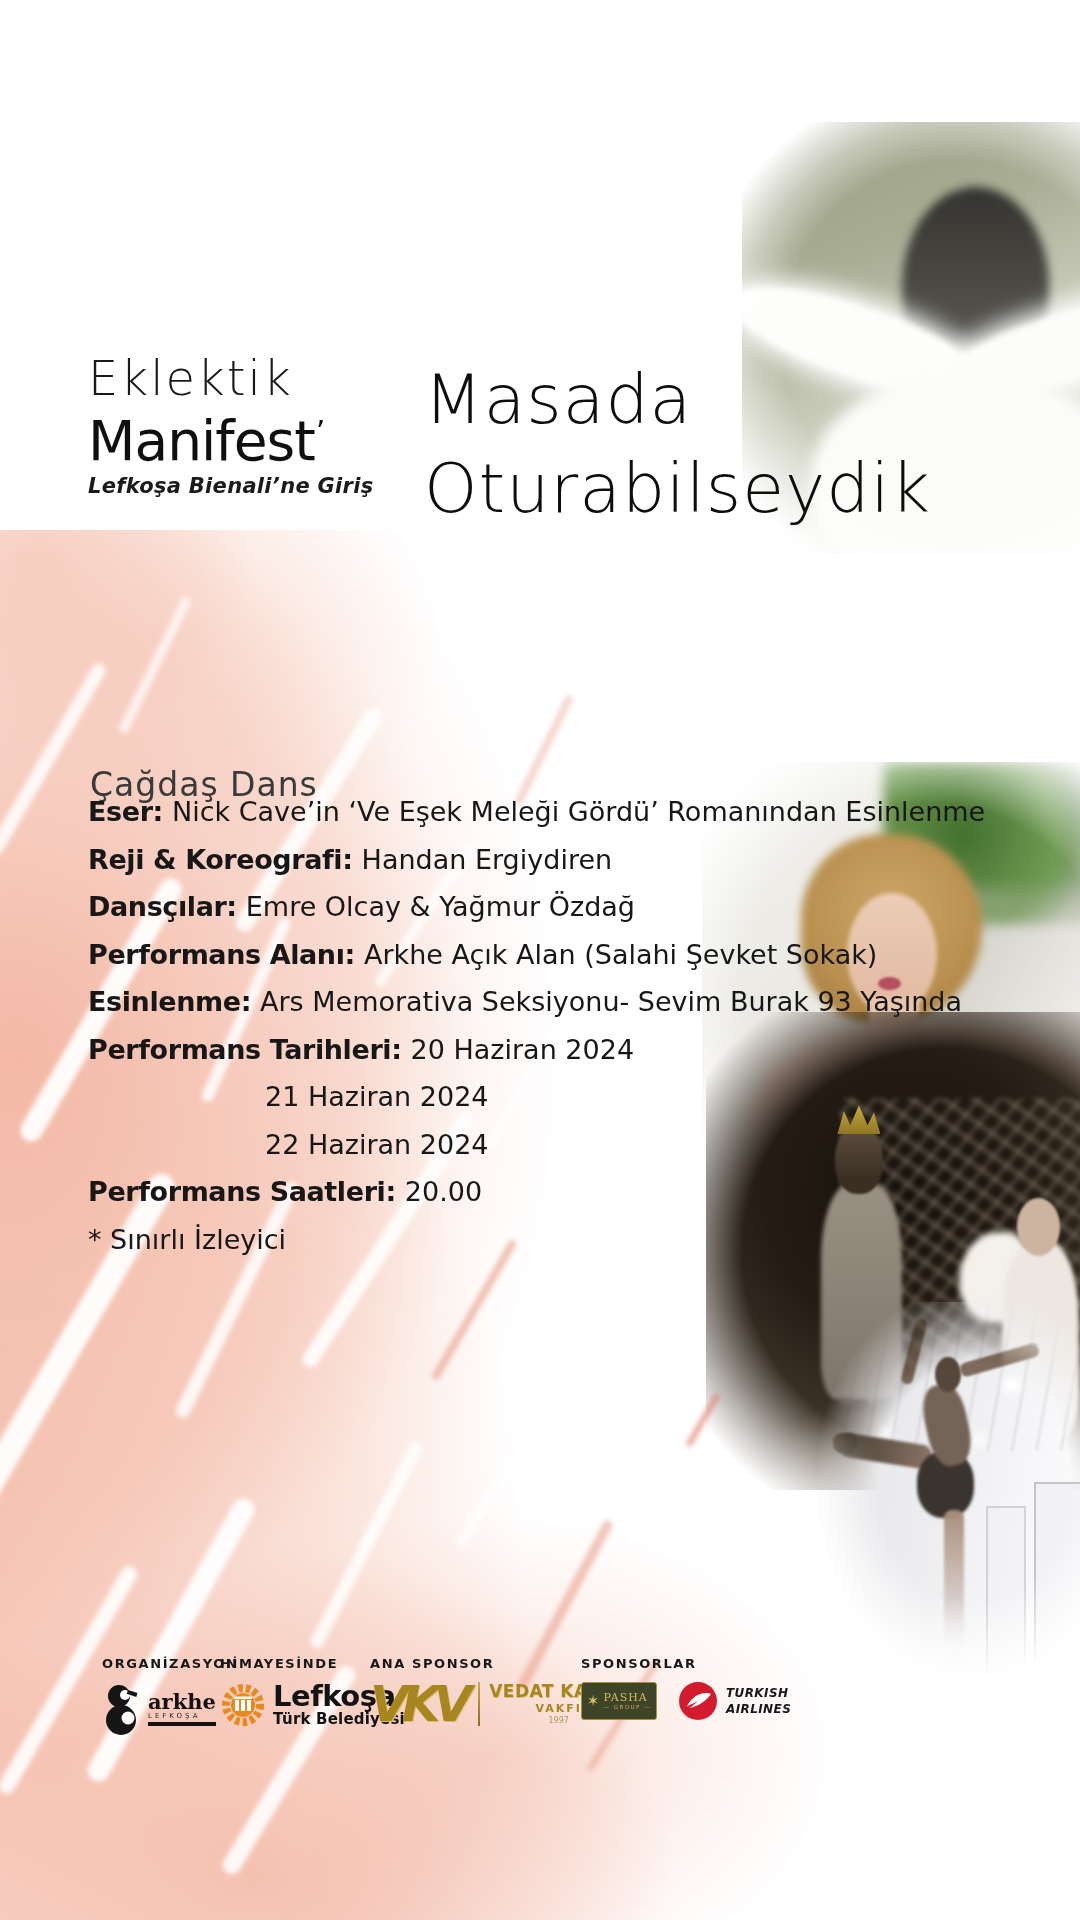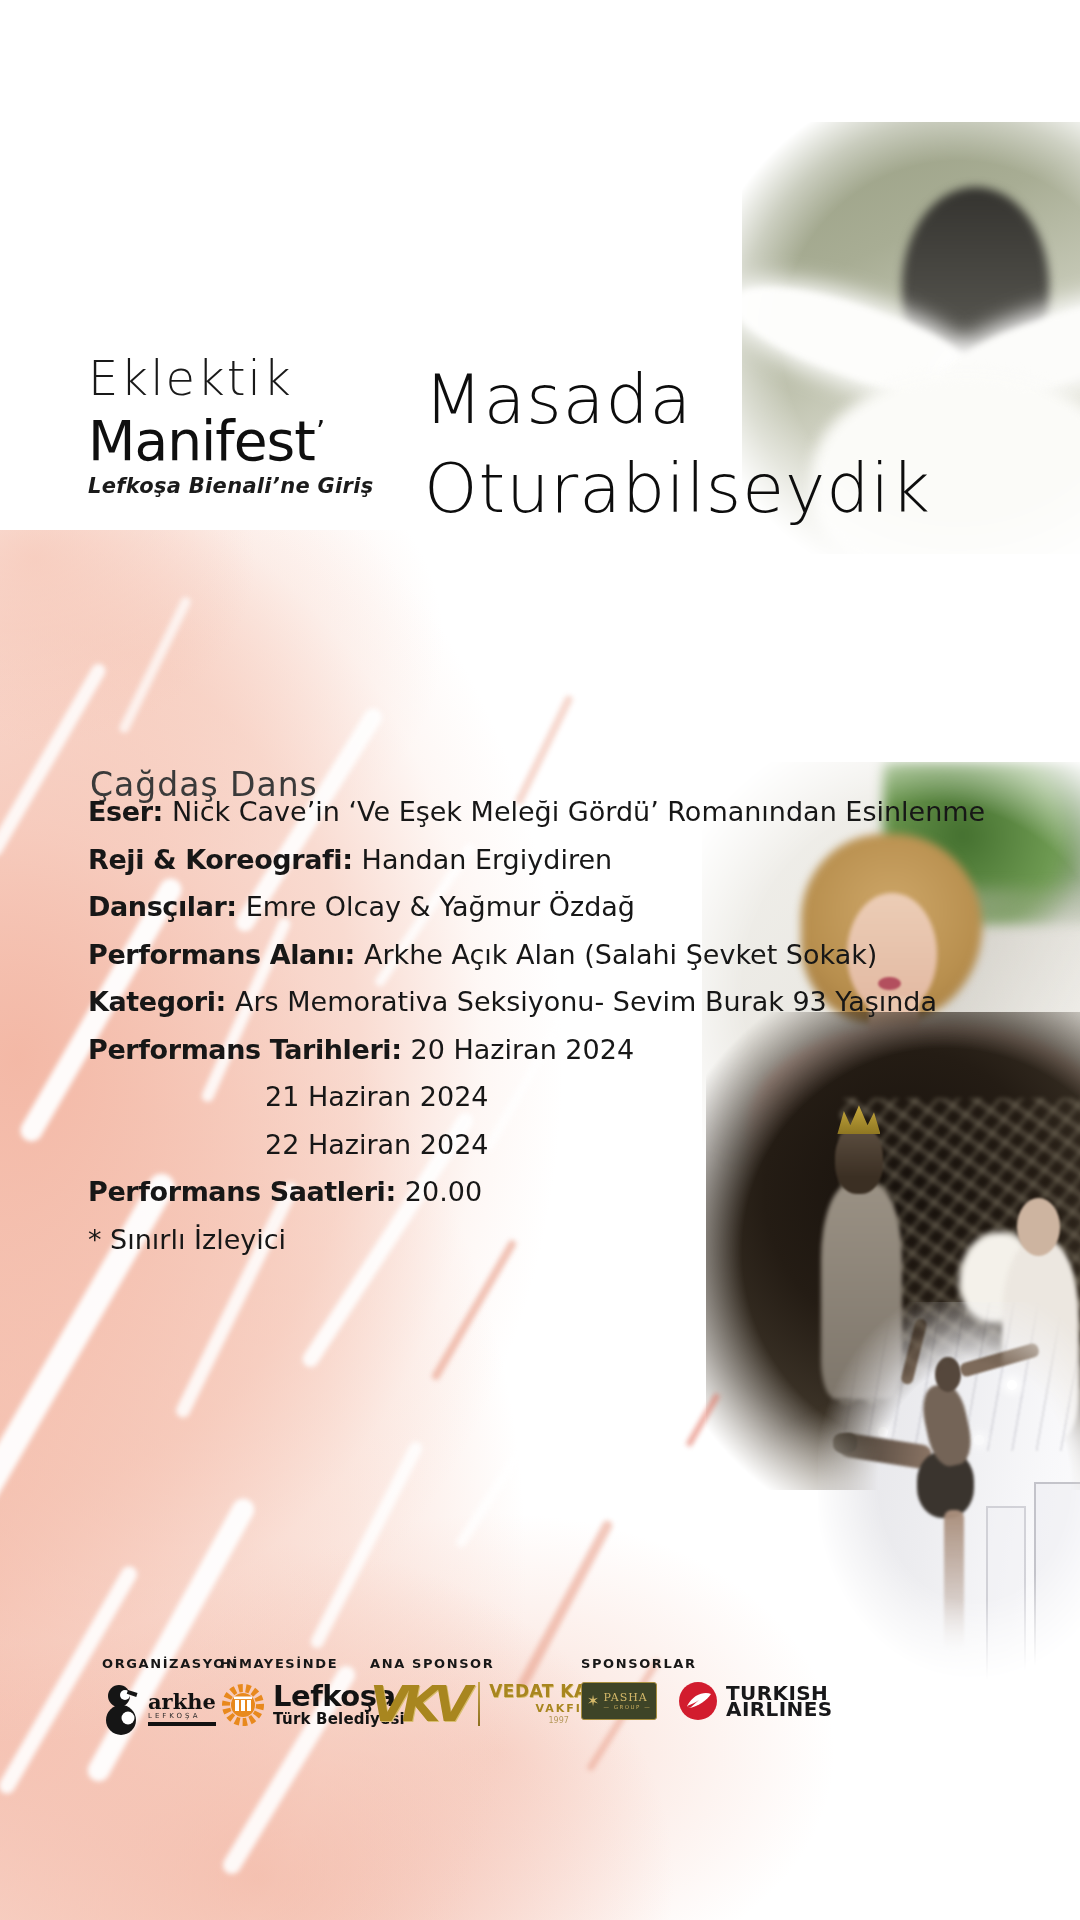--- a/index.html
+++ b/index.html
@@ -106,21 +106,21 @@
   .vkv-mark { font-size:50px; font-weight:800; font-style:italic; letter-spacing:-7px; color:#a8861f; text-shadow:1px 1px 0 #d8bd6e; line-height:40px; }
   .vkv-div { width:2px; height:44px; background:linear-gradient(#caa94e,#8d6f1f); margin:0 9px 0 13px; }
   .vkv-name { font-size:17px; font-weight:800; letter-spacing:.5px; color:#a8861f; text-shadow:.5px .5px 0 #d8bd6e; line-height:17px; }
   .vkv-sub { font-size:11px; font-weight:700; color:#a8861f; text-align:center; letter-spacing:2px; margin-top:2px; }
   .vkv-year { font-size:8px; color:#b4985a; text-align:center; margin-top:1px; }
   .pasha-box { width:74px; height:36px; background:#3e4427; border:1.5px solid #a98f3f; border-radius:3px; display:flex; align-items:center; justify-content:center; gap:4px; }
   .pasha-star { color:#d6ba6a; font-size:15px; line-height:15px; }
   .pasha-name { font-family:"DejaVu Serif","Liberation Serif",serif; font-size:11px; letter-spacing:1px; color:#d6ba6a; line-height:11px; }
   .pasha-sub { font-size:5.5px; letter-spacing:1.5px; color:#c9ad5e; text-align:center; margin-top:1px; }
   .thy-circle { width:38px; height:38px; border-radius:50%; background:#d21c2e; margin-right:9px; flex:none; }
-  .thy-text { font-size:20px; font-weight:800; line-height:16px; letter-spacing:.4px; color:#18181a; }
+  .thy-text { font-size:12px; font-weight:800; line-height:16px; letter-spacing:.4px; color:#18181a;font-style:italic; }
 </style>
 </head>
 <body>
 
 <div class="page">
 
   <div class="photo photo1">
     <div class="p1-head"></div>
     <div class="p1-wingL"></div>
     <div class="p1-wingR"></div>
@@ -199,21 +199,21 @@
     <div>Oturabilseydik</div>
   </div>
 
   <div class="category">Çağdaş Dans</div>
 
   <div class="details">
     <div class="detail-row"><b>Eser:</b><span>Nick Cave’in ‘Ve Eşek Meleği Gördü’ Romanından Esinlenme</span></div>
     <div class="detail-row"><b>Reji &amp; Koreografi:</b><span>Handan Ergiydiren</span></div>
     <div class="detail-row"><b>Dansçılar:</b><span>Emre Olcay &amp; Yağmur Özdağ</span></div>
     <div class="detail-row"><b>Performans Alanı:</b><span>Arkhe Açık Alan (Salahi Şevket Sokak)</span></div>
-    <div class="detail-row"><b>Kategori:</b><span>Ars Memorativa Seksiyonu- Sevim Burak 93 Yaşında</span></div>
+    <div class="detail-row"><b>Esinlenme:</b><span>Ars Memorativa Seksiyonu- Sevim Burak 93 Yaşında</span></div>
     <div class="detail-row"><b>Performans Tarihleri:</b><span>20 Haziran 2024</span></div>
     <div class="detail-row indent"><span>21 Haziran 2024</span></div>
     <div class="detail-row indent"><span>22 Haziran 2024</span></div>
     <div class="detail-row"><b>Performans Saatleri:</b><span>20.00</span></div>
     <div class="detail-row">* Sınırlı İzleyici</div>
   </div>
 
   <div class="footer">
 
     <div class="fcol" style="left:94px;">

